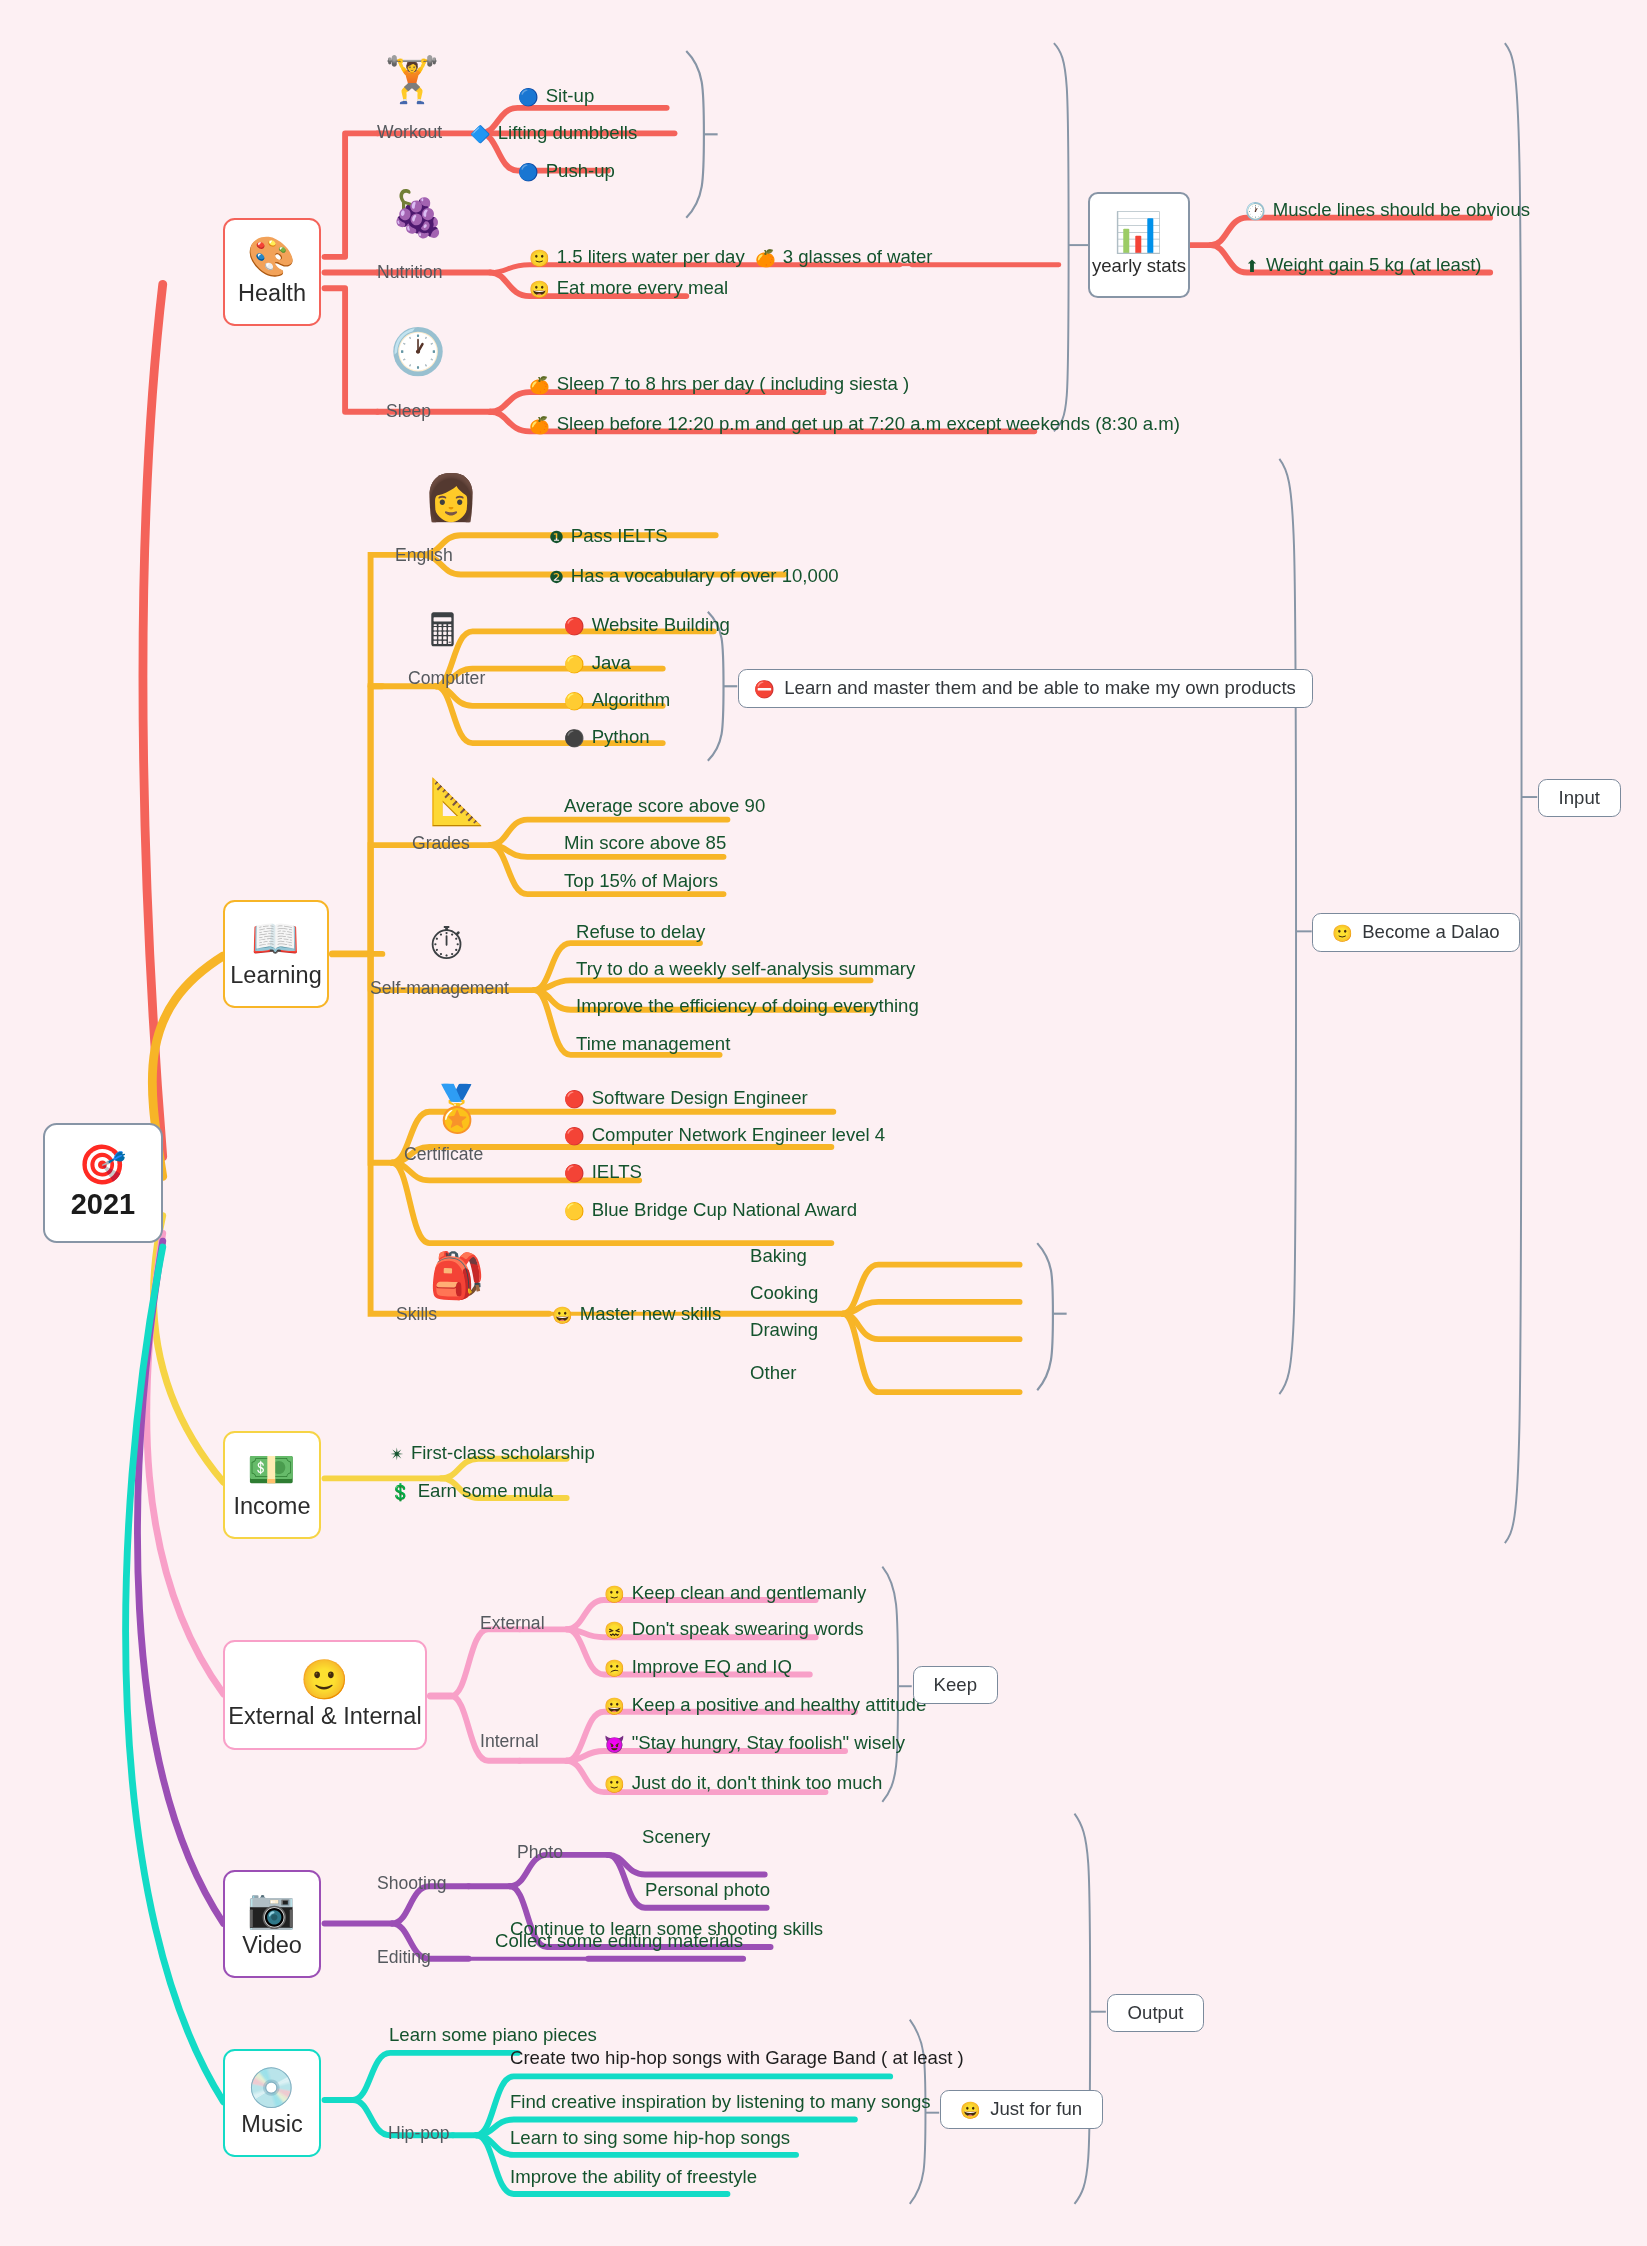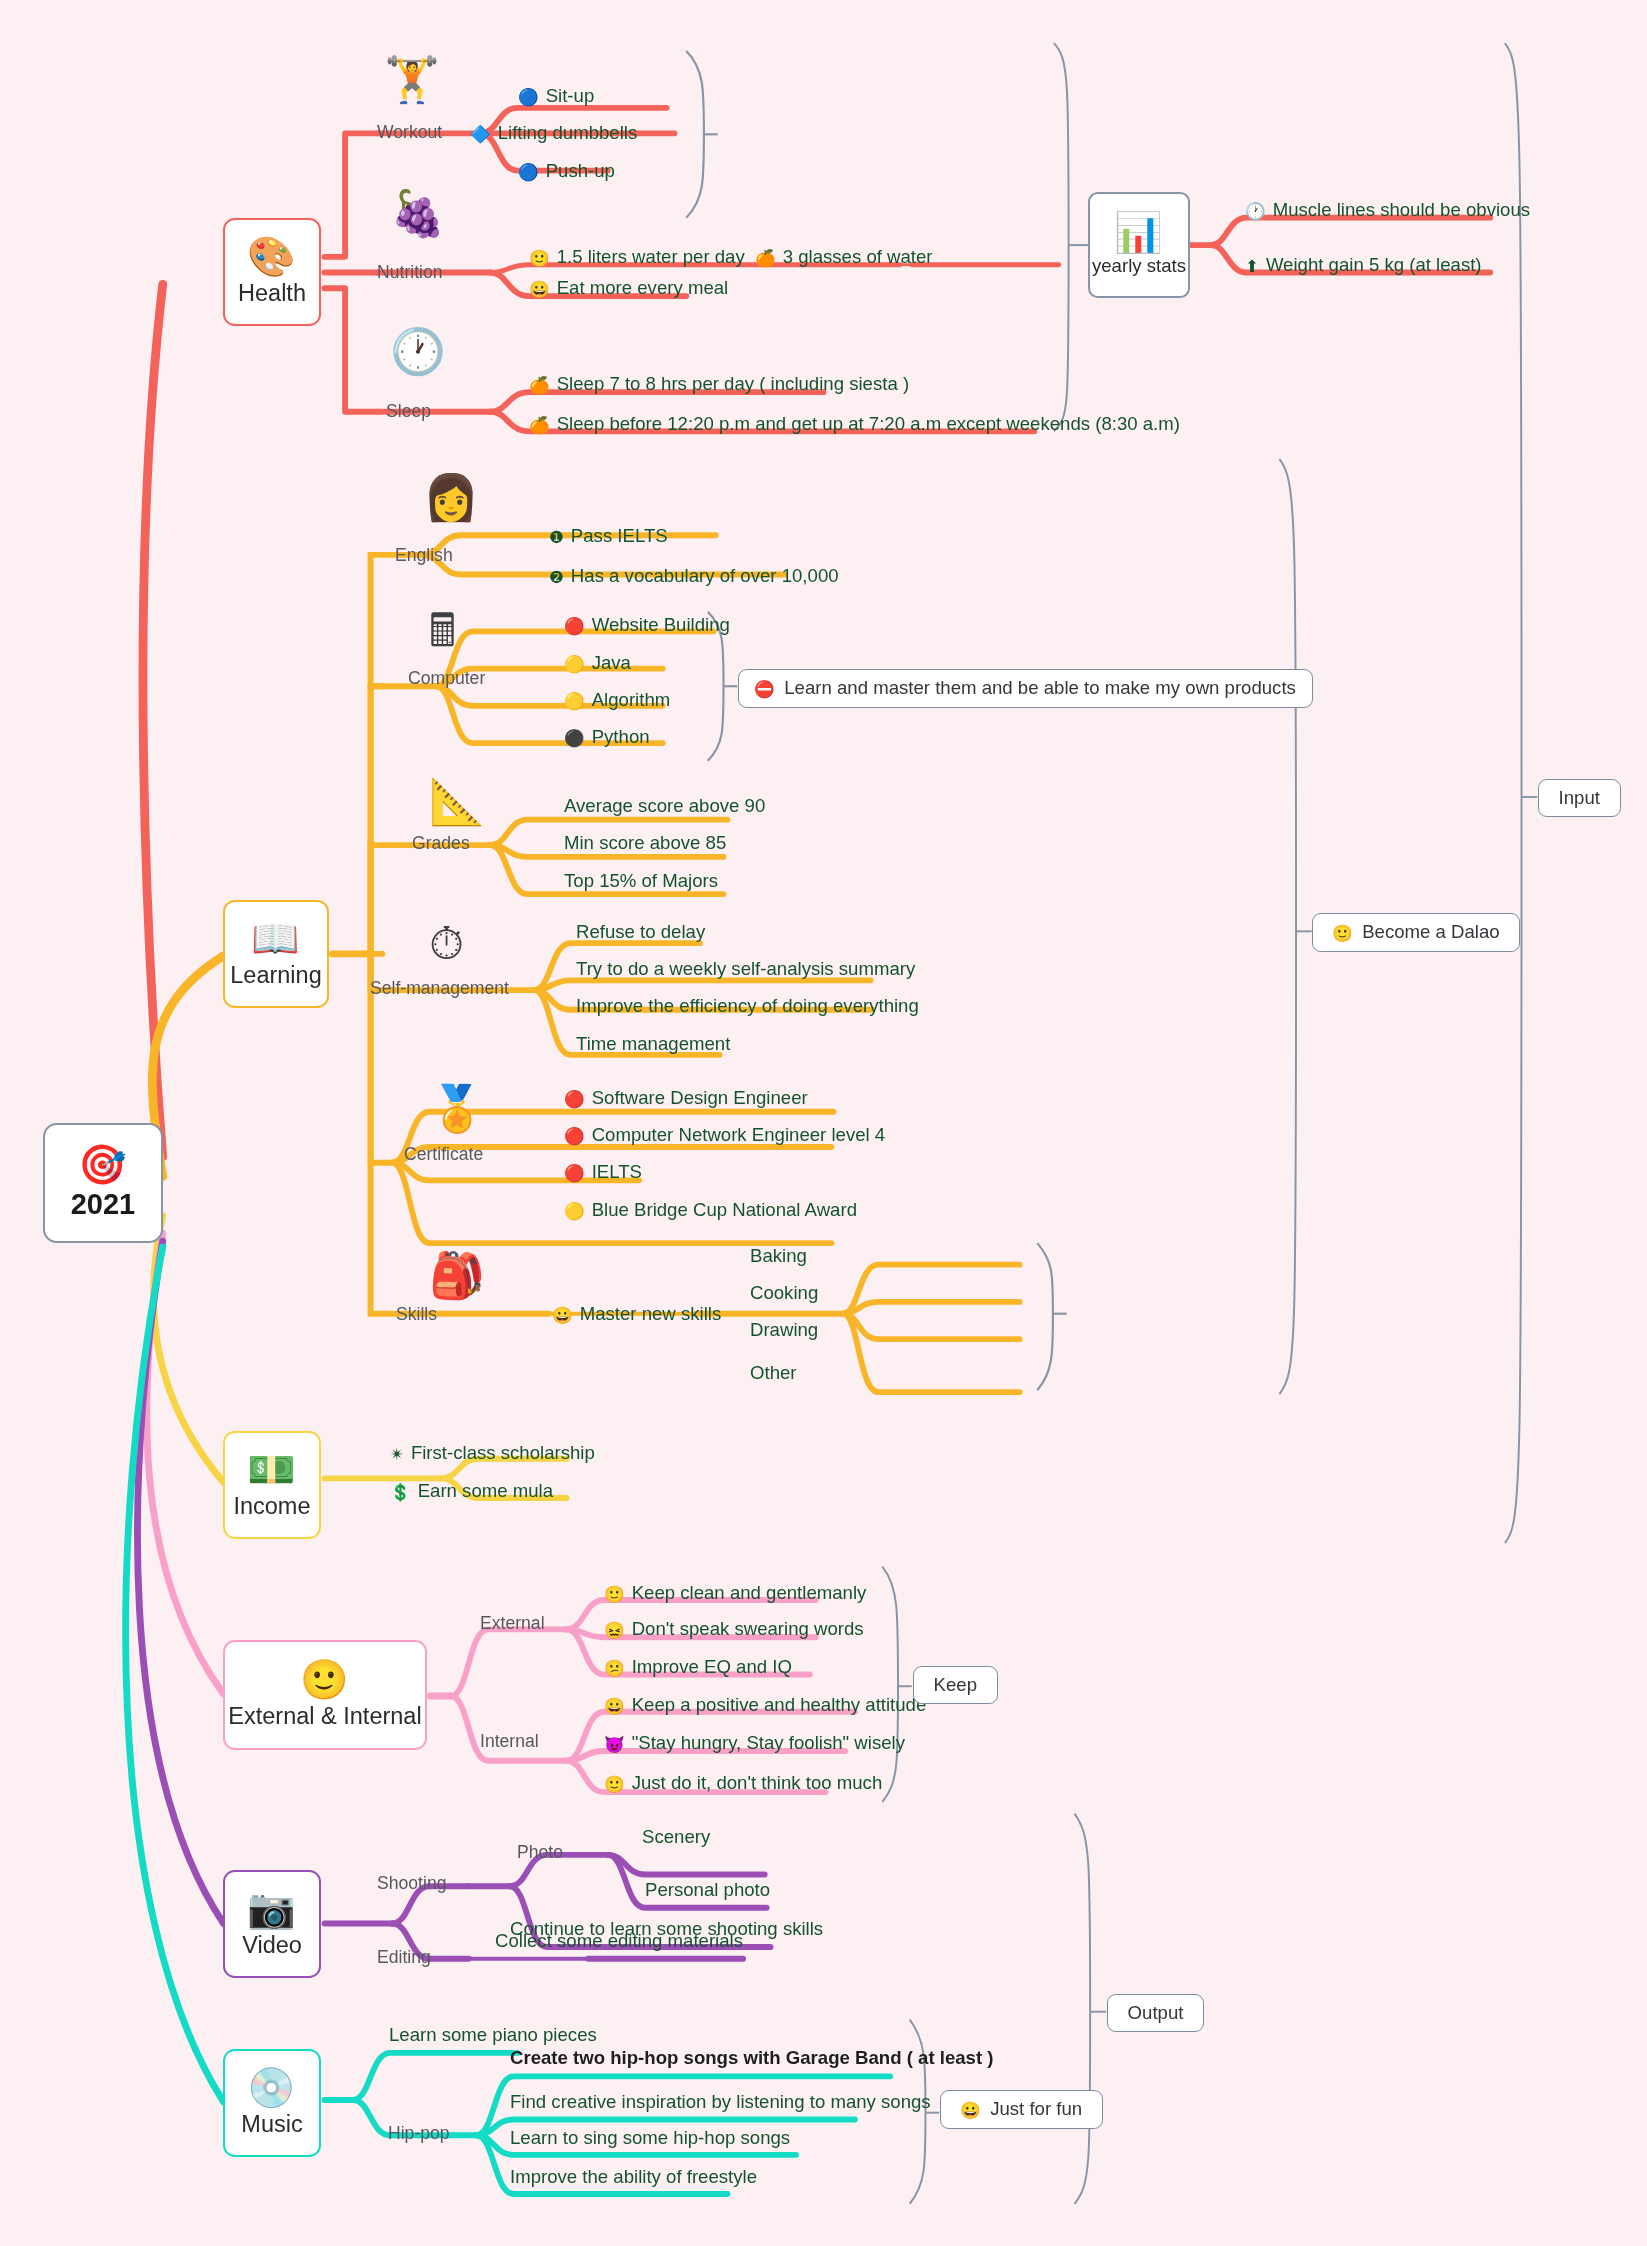--- a/index.html
+++ b/index.html
@@ -21,21 +21,21 @@
   .b-income{left:223px;top:1431px;width:98px;height:108px;border:2.9px solid #f6d445;}
   .b-ei{left:223px;top:1640px;width:204px;height:110px;border:2.9px solid #f8a0c8;}
   .b-video{left:223px;top:1870px;width:98px;height:108px;border:2.9px solid #9b4fb5;}
   .b-music{left:223px;top:2049px;width:98px;height:108px;border:2.9px solid #13dbc6;}
   .b-yearly{left:1088px;top:192px;width:102px;height:106px;border:2px solid #8795a6;border-radius:9.8px;}
   .b-yearly .nb-lab{font-size:18.6px;}
 
   
   .leaf{position:absolute;font-size:18.6px;color:#14532d;white-space:nowrap;line-height:1;}
   .leaf .em{display:inline-block;margin-right:6.9px;font-size:16.7px;vertical-align:-1px;}
-  .leaf.bold{font-weight:bold;color:#1e1e1e;}
+  .leaf.bold{font-weight:normal;color:#1e1e1e;}
 
   
   .bname{position:absolute;font-size:17.6px;color:#55595e;white-space:nowrap;line-height:1;}
 
   
   .bicon{position:absolute;font-size:45px;line-height:1;}
 
   
   .pill{position:absolute;background:#fff;border:1.6px solid #7b8a9c;border-radius:8.8px;
         padding:8.8px 15.7px;font-size:18.6px;color:#33373b;white-space:nowrap;line-height:1;box-sizing:border-box;}

